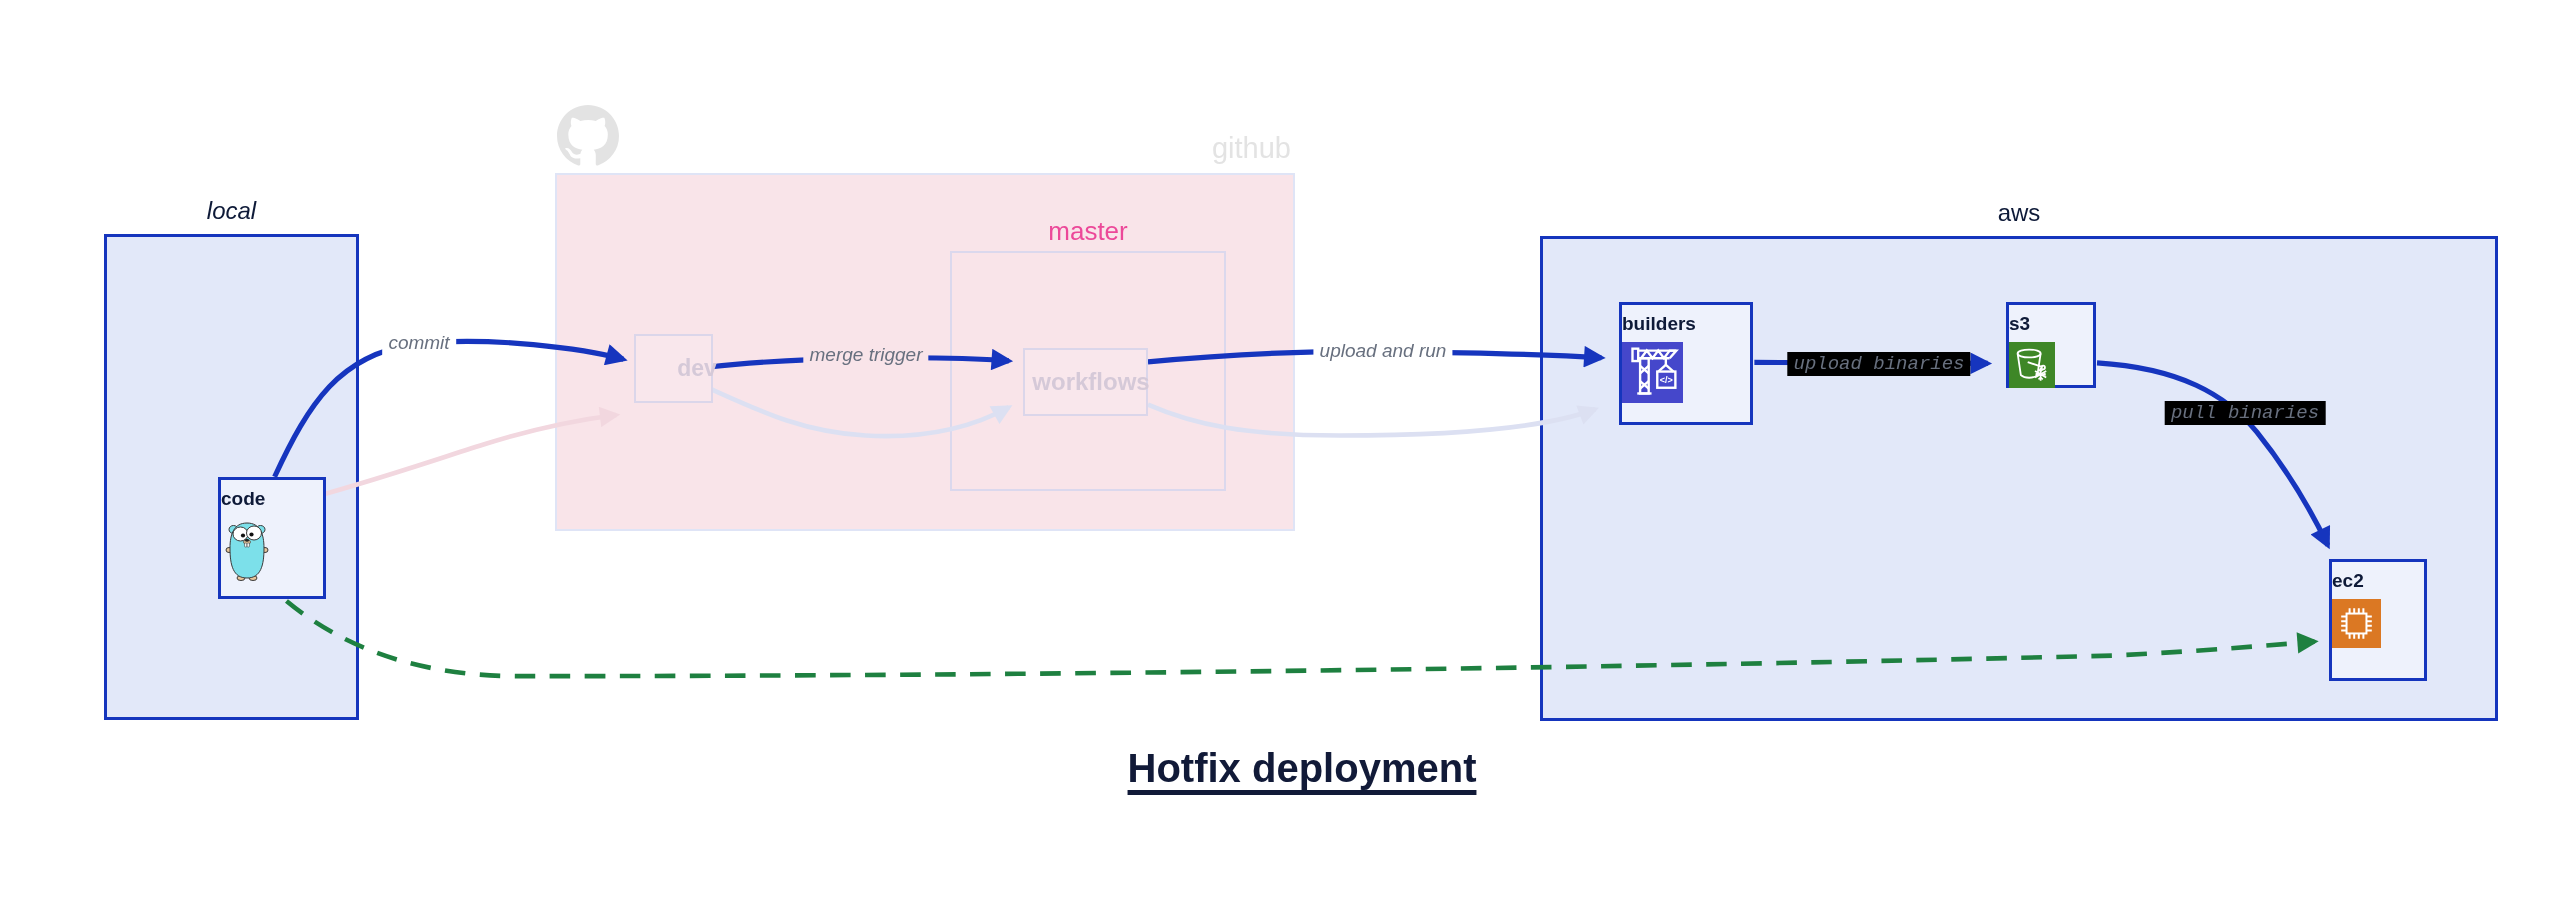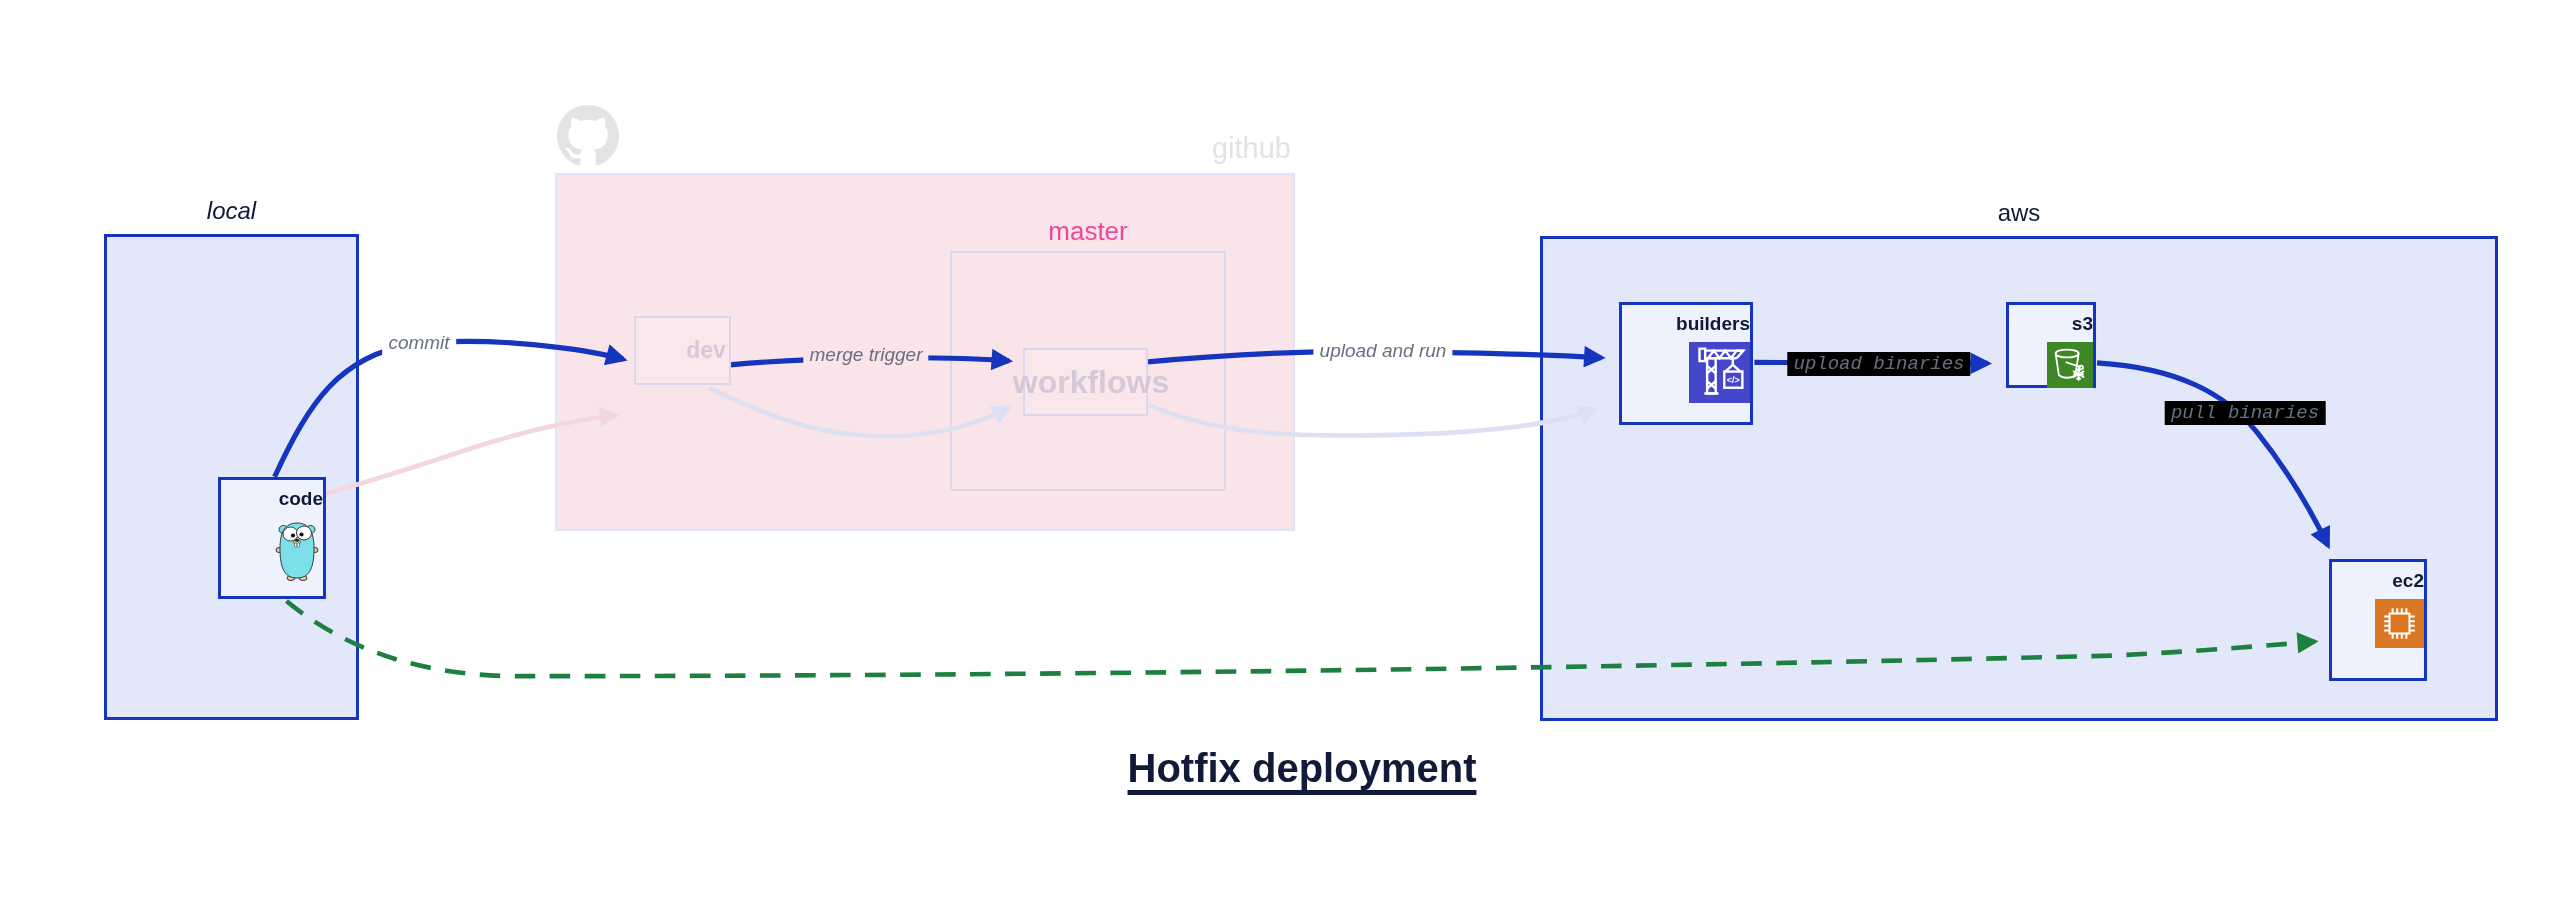--- a/index.html
+++ b/index.html
@@ -6,21 +6,21 @@
   #canvas{position:relative;width:2604px;height:902px;background:#ffffff;overflow:hidden;
           font-family:"Liberation Sans",sans-serif;}
   .group{position:absolute;box-sizing:border-box;}
   .group.blue{background:#E2E8F9;border:3.6px solid #1535BD;}
   .group.pink{background:#F9E4E9;border:2.6px solid #DFE4F6;}
   .group.faded-inner{background:transparent;border:2.6px solid #DBD8ED;}
   .glabel{position:absolute;color:#0E1A38;font-size:24px;text-align:center;white-space:nowrap;}
   .glabel.faded-gray{color:#E3E3E3;font-size:29px;}
   .glabel.faded-pinkish{color:#ec4899;font-size:26px;}
   .node{position:absolute;box-sizing:border-box;background:#EEF2FC;border:3.6px solid #1535BD;
-        display:flex;flex-direction:column;align-items:flex-end;}
+        display:flex;flex-direction:column;align-items:flex-start;}
   .node .nlabel{color:#0E1A38;font-size:19px;font-weight:bold;margin-top:8.2px;white-space:nowrap;}
   .node .nicon{margin-top:7.2px;}
   .faded-node{position:absolute;box-sizing:border-box;background:#F9E7EC;border:2.6px solid #DBD6EA;
         display:flex;align-items:center;justify-content:center;}
   .faded-node .nlabel{color:#D5C9D8;font-weight:bold;white-space:nowrap;}
   #edges{position:absolute;left:0;top:0;z-index:5;pointer-events:none;}
   .node,.faded-node{z-index:6;}
   .elabel{position:absolute;z-index:8;transform:translate(-50%,-50%);color:#68707F;
           font-size:19px;font-style:italic;white-space:nowrap;padding:1px 6.2px;}
   .elabel.on-white{background:#ffffff;}
@@ -99,26 +99,26 @@
         <circle cx="42" cy="37" r="4.2" fill="#111111"></circle>
         <circle cx="59" cy="35" r="4.2" fill="#111111"></circle>
         <ellipse cx="50" cy="50" rx="7" ry="4.5" fill="#E8C69B" stroke="#3A3A3A" stroke-width="1.5"></ellipse>
         <ellipse cx="50" cy="46.5" rx="4" ry="3" fill="#222222"></ellipse>
         <rect x="45.2" y="52" width="4.6" height="8" rx="1.5" fill="#ffffff" stroke="#3A3A3A" stroke-width="1.2"></rect>
         <rect x="50.2" y="52" width="4.6" height="8" rx="1.5" fill="#ffffff" stroke="#3A3A3A" stroke-width="1.2"></rect>
       </svg>
     </span>
   </div>
 
-  <div class="faded-node" style="left:634px;top:316px;width:97px;height:69px;padding-left:47px;">
+  <div class="faded-node" style="left:634px;top:334px;width:79px;height:69px;padding-left:47px;">
     <span class="nlabel" style="font-size:23px;">dev</span>
   </div>
 
   <div class="faded-node" style="left:1023px;top:348px;width:125px;height:68px;">
-    <span class="nlabel" style="font-size:32px;margin-left:11px;">workflows</span>
+    <span class="nlabel" style="font-size:24px;margin-left:11px;">workflows</span>
   </div>
 
   <div class="node" style="left:1619px;top:302px;width:134px;height:123px;">
     <span class="nlabel">builders</span>
     <span class="nicon iconbox" style="width:61px;height:61px;background:#4547CB;">
       <svg width="61" height="61" viewBox="0 0 64 64">
         <g fill="none" stroke="#ffffff" stroke-width="2.5">
           <rect x="11" y="7" width="6" height="13"></rect>
           <path d="M17 9 H57 M17 17 H50"></path>
           <path d="M20 17 L26 9 L32 17 L38 9 L44 17 L50 9 L57 9 L50 17"></path>

